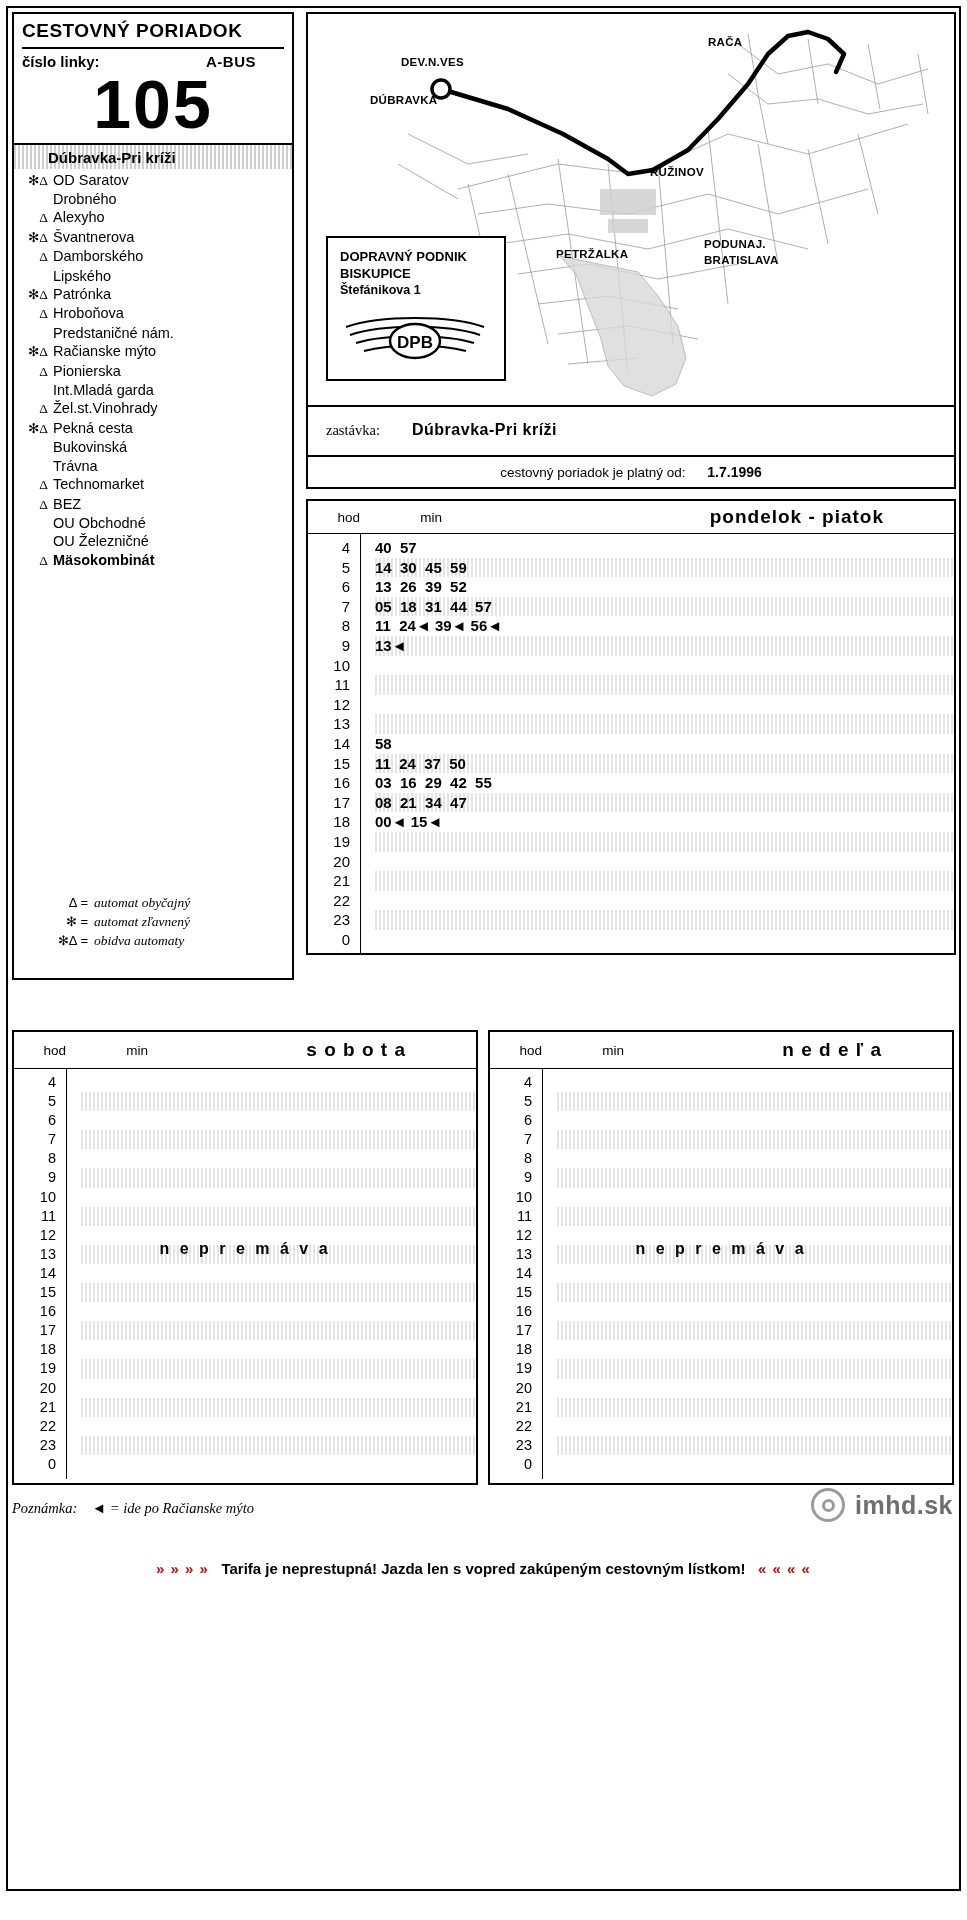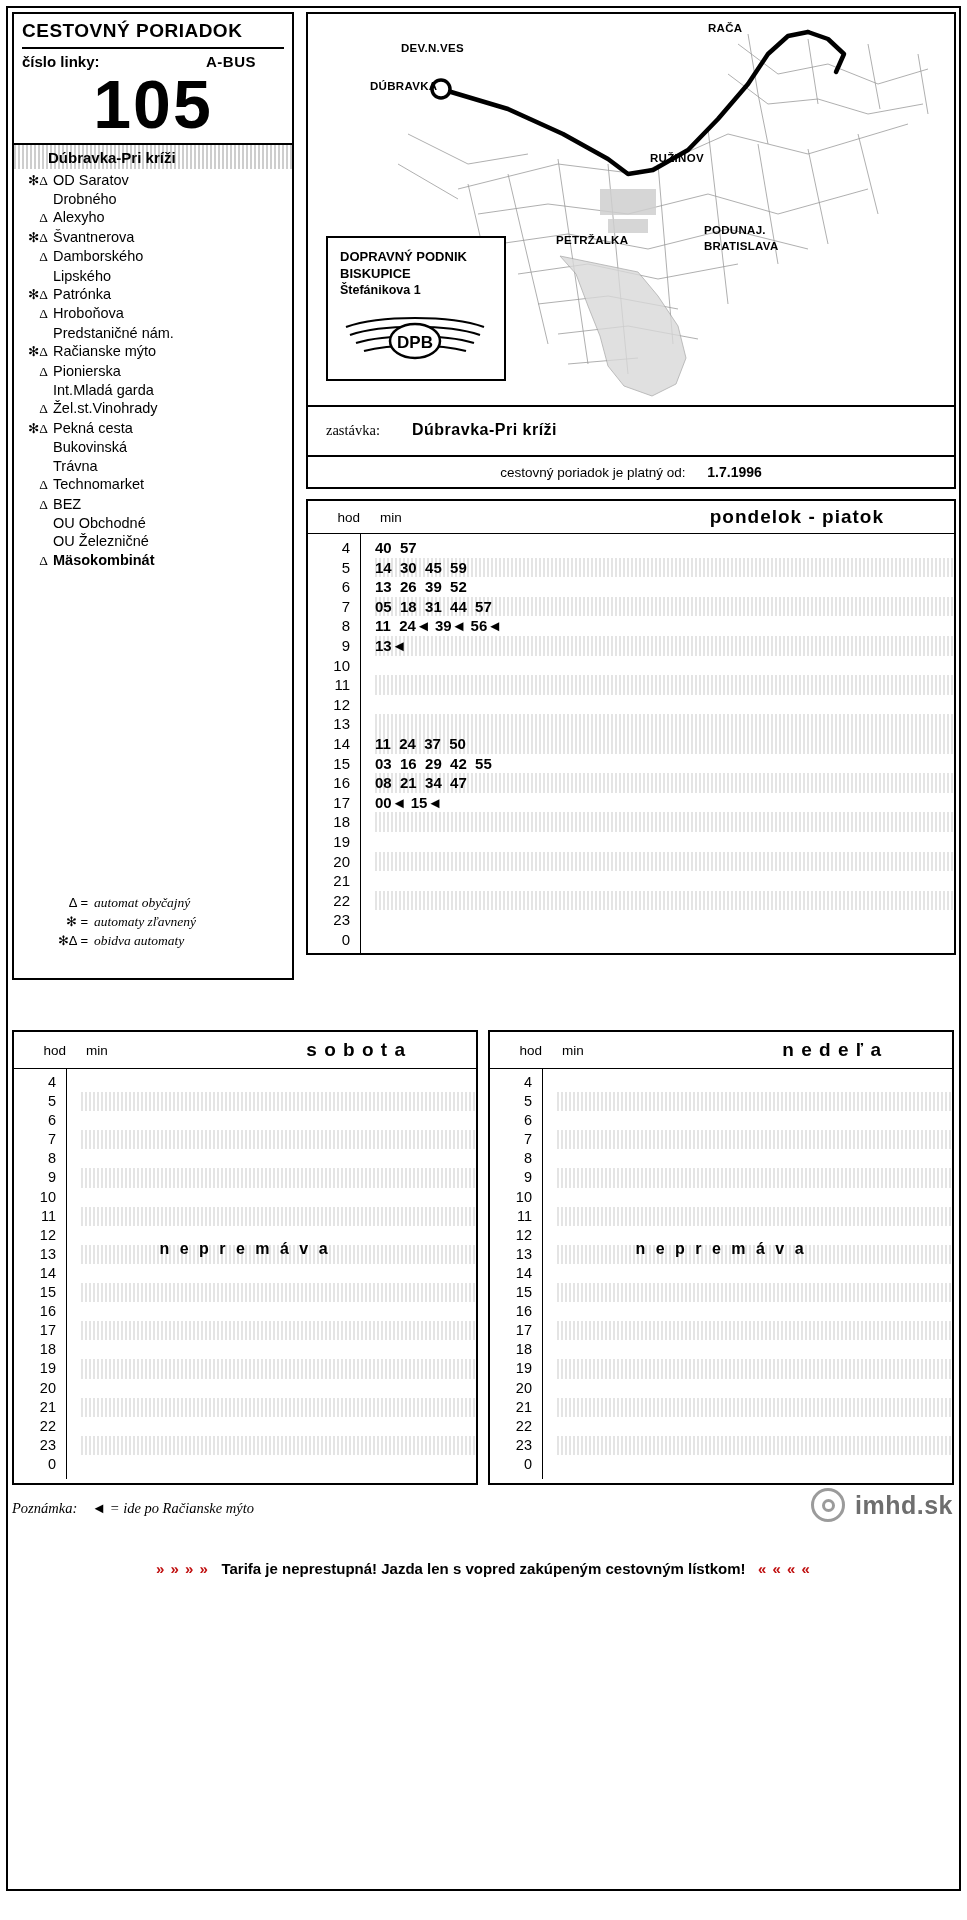--- a/index.html
+++ b/index.html
@@ -25,37 +25,37 @@
   .mk{display:inline-block;width:34px;text-align:right;padding-right:5px;font-size:13.5px;font-family:"Liberation Serif",serif;}
   .nm{display:inline-block;}
   .nm.bold{font-weight:bold;}
   .legend{position:absolute;left:0;right:0;bottom:28px;font-family:"Liberation Serif",serif;font-style:italic;font-size:13.5px;}
   .legend div{display:flex;align-items:baseline;line-height:19px;}
   .legend .lk{display:inline-block;width:74px;text-align:right;padding-right:6px;font-style:normal;font-family:"Liberation Sans",sans-serif;font-size:13px;}
   .legend .lt{font-style:italic;}
   
   .right-col{position:absolute;left:306px;top:12px;width:650px;}
   .map-box{border:2px solid #000;height:395px;position:relative;overflow:hidden;box-sizing:border-box;background:#fff;}
-  .map-label{position:absolute;font-size:11.5px;font-weight:bold;letter-spacing:.3px;}
+  .map-label{position:absolute;font-size:11.5px;font-weight:bold;letter-spacing:.3px;margin-top:14px;}
   .dpb-box{position:absolute;left:18px;top:222px;width:180px;height:145px;border:2px solid #000;background:#fff;box-sizing:border-box;padding:10px 0 0 12px;}
   .dpb-box .l1{font-size:13px;font-weight:bold;line-height:17px;}
   .dpb-box .l3{font-size:12.5px;font-weight:bold;margin-top:1px;}
   .dpb-logo{margin-top:12px;}
   .trasa-box{border:2px solid #000;border-top:none;box-sizing:border-box;padding:10px 0 12px 18px;}
   .trasa-row{display:flex;align-items:baseline;margin:4px 0;}
   .trasa-row .k{width:86px;font-size:14.5px;font-family:"Liberation Serif",serif;}
   .trasa-row .v{font-size:18px;font-weight:bold;letter-spacing:.5px;}
   .trasa-row.small .v{font-size:16px;}
   .valid-box{border:2px solid #000;border-top:none;box-sizing:border-box;text-align:center;padding:7px 0;font-size:13.5px;}
   .valid-box .d{font-weight:bold;font-size:14px;margin-left:18px;}
   
   .tt{border:2px solid #000;box-sizing:border-box;margin-top:10px;}
   .tt-head{display:flex;align-items:center;border-bottom:1.5px solid #000;padding:5px 0 5px 0;}
   .tt-head .hod{width:52px;text-align:right;padding-right:10px;font-size:13.5px;}
-  .tt-head .min{width:62px;padding-left:10px;font-size:13.5px;}
+  .tt-head .min{width:62px;padding-left:10px;font-size:13.5px;text-align:right;}
   .tt-head .day{flex:1;text-align:right;font-size:19px;font-weight:bold;letter-spacing:1px;padding-right:70px;}
   .tt-body{display:flex;}
   .tt-hours{width:52px;border-right:1.5px solid #000;padding:4px 0 4px 0;}
   .tt-hours div{text-align:right;padding-right:10px;font-size:15px;line-height:19.6px;}
   .tt-mins{flex:1;padding:4px 0 4px 14px;}
   .tt-mins div{font-size:15px;line-height:19.6px;font-weight:bold;white-space:pre;height:19.6px;}
   .tt-mins div.shade{background:repeating-linear-gradient(90deg,#e4e4e4 0 2px,#ffffff 2px 4px);}
   
   .weekend{position:absolute;left:12px;top:1030px;width:943px;display:flex;gap:10px;}
   .wbox{border:2px solid #000;box-sizing:border-box;width:466px;height:455px;position:relative;}
@@ -181,21 +181,21 @@
           </li>
         </ul>
 
       <div class="legend">
         <div>
             <span class="lk">Δ =</span>
             <span class="lt">automat  obyčajný</span>
           </div>
         <div>
             <span class="lk">✻ =</span>
-            <span class="lt">automaty  zľavnený</span>
+            <span class="lt">automat  zľavnený</span>
           </div>
         <div>
             <span class="lk">✻Δ =</span>
             <span class="lt">obidva  automaty</span>
           </div>
       </div>
     </div>
   </div>
 
   <div class="right-col">
@@ -310,20 +310,21 @@
             <div>40  57</div>
             <div class="shade">14  30  45  59</div>
             <div>13  26  39  52</div>
             <div class="shade">05  18  31  44  57</div>
             <div>11  24◄ 39◄ 56◄</div>
             <div class="shade">13◄</div>
             <div></div>
             <div class="shade"></div>
             <div></div>
             <div class="shade"></div>
+            <div>58</div>
             <div class="shade">11  24  37  50</div>
             <div>03  16  29  42  55</div>
             <div class="shade">08  21  34  47</div>
             <div>00◄ 15◄</div>
             <div class="shade"></div>
             <div></div>
             <div class="shade"></div>
             <div></div>
             <div class="shade"></div>
             <div></div>

